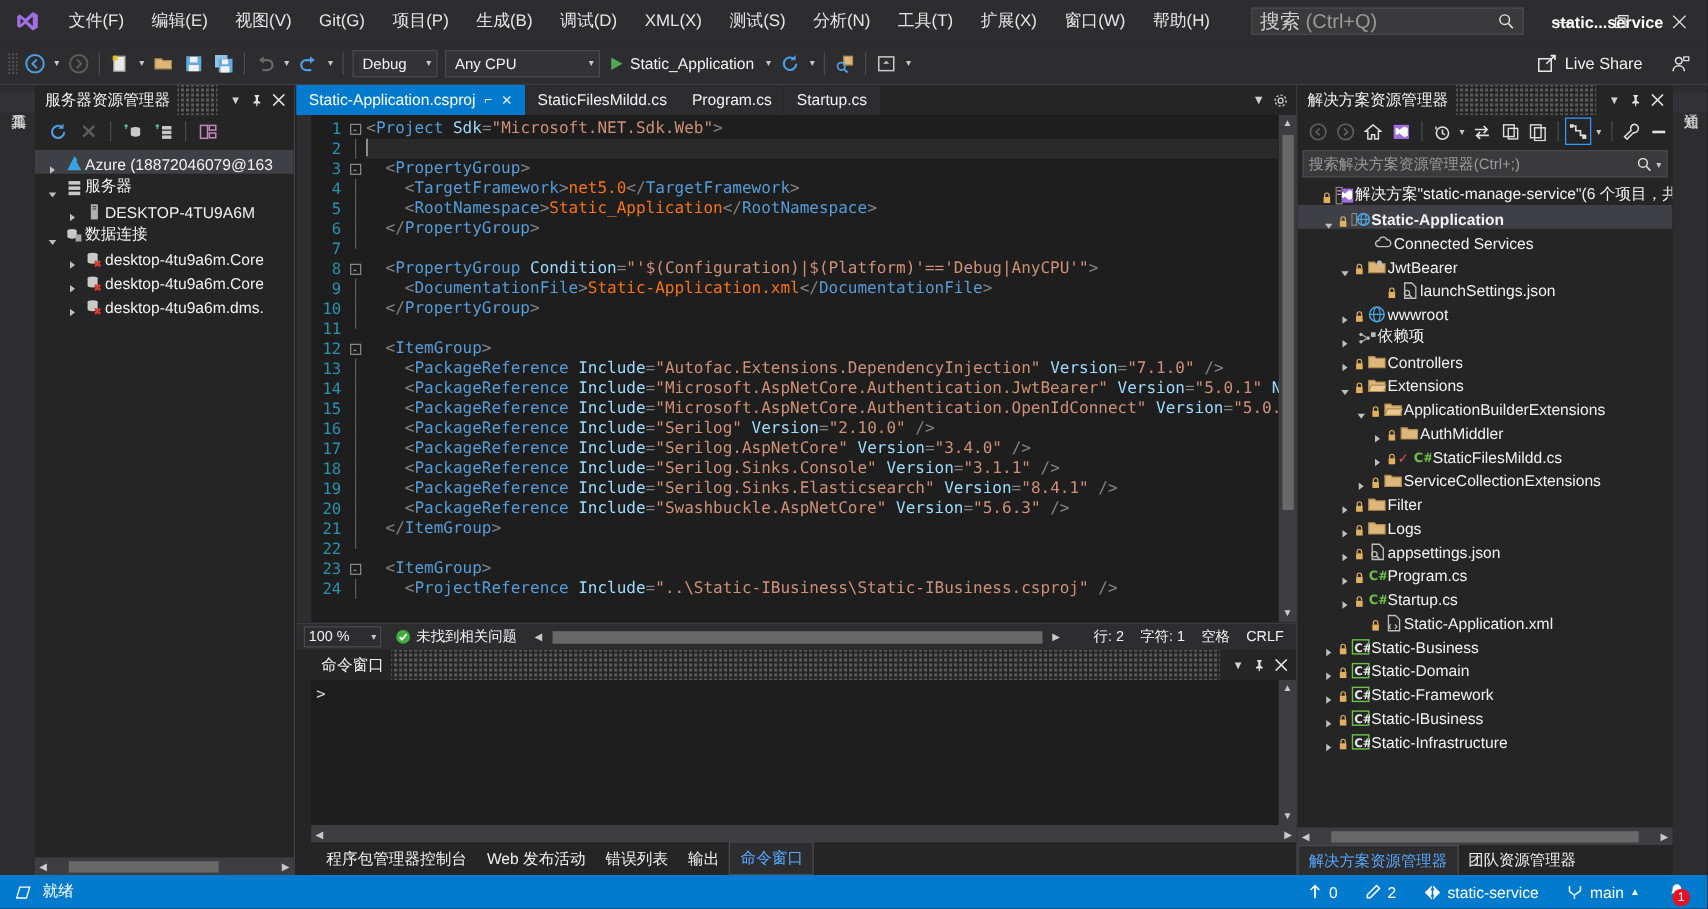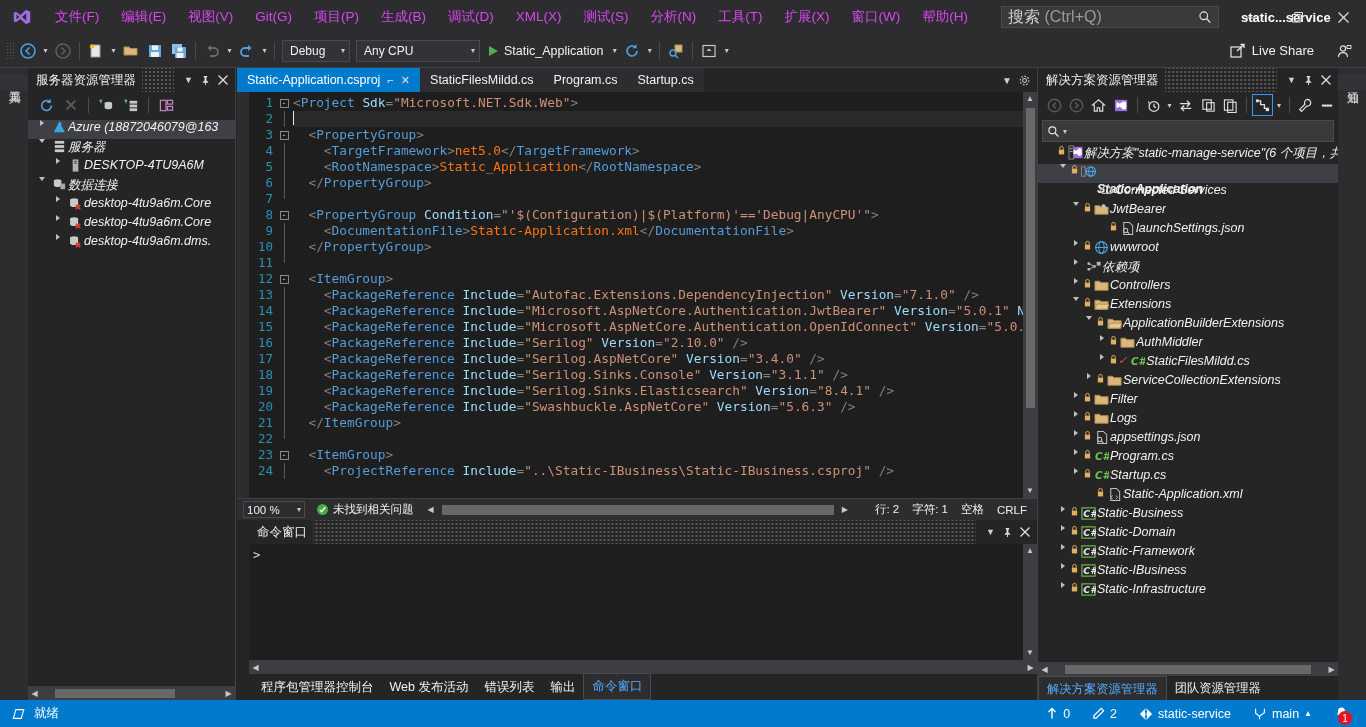--- a/index.html
+++ b/index.html
@@ -5,21 +5,21 @@
   * { box-sizing: border-box; margin:0; padding:0; }
   html,body{ width:1366px; height:727px; overflow:hidden; background:#252526;
     font-family:"Liberation Sans", sans-serif; color:#f1f1f1; }
   body{ position:relative; font-size:12px; }
 
   
   .titlebar{ height:34px; background:#2d2d30; display:flex; align-items:center; }
   .vs-logo{ width:44px; display:flex; align-items:center; justify-content:center; }
   .vs-logo svg{ width:18px;height:18px; }
   .menu{ display:flex; align-items:center; height:34px; }
-  .menu-item{ padding:0 11px; height:34px; line-height:34px; font-size:13.5px; color:#d946ef; white-space:nowrap; cursor:default;}
+  .menu-item{ padding:0 11px; height:34px; line-height:34px; font-size:13.5px; color:#e5e5e5; white-space:nowrap; cursor:default;}
   .searchbox{ margin-left:22px; width:218px; height:22px; background:#3a3a3c;
     border:1px solid #4a4a4d; display:flex; align-items:center; padding:0 6px; }
   .searchbox .txt{ color:#9a9a9a; font-size:16px; flex:1; }
   .searchbox .txt b{ color:#d0d0d0; font-weight:normal; }
   .search-icon{ width:14px;height:14px; }
   .title-proj{ margin-left:22px; font-size:13px; font-weight:bold; color:#ffffff; }
   .winbtns{ position:absolute; right:0; top:0; display:flex; }
   .winbtn{ width:46px; height:34px; display:flex; align-items:center; justify-content:center; }
 
   
@@ -58,21 +58,21 @@
   .pane-head{ height:24px; display:flex; align-items:center; padding:0 4px 0 8px; background:#252526; }
   .pane-title{ font-size:12.5px; color:#f1f1f1; white-space:nowrap; }
   .dots{ flex:1; height:100%; margin:0 6px;
     background-image:radial-gradient(#5a5a5a 40%, transparent 41%); background-size:4px 4px;
     background-position:center; }
   .hdr-btn{ width:17px;height:18px; display:flex;align-items:center;justify-content:center; color:#d0d0d0;}
   .pane-toolbar{ height:26px; display:flex; align-items:center; padding-left:6px; gap:1px; }
   .pt-btn{ width:24px; height:22px; display:flex; align-items:center; justify-content:center;}
   .pt-sep{ width:1px;height:16px;background:#4a4a4d;margin:0 4px; }
   .tree{ flex:1; overflow:hidden; padding-top:2px; font-size:12.5px;}
-  .trow{ height:19px; display:flex; align-items:flex-start; white-space:nowrap; cursor:default;font-style:italic;}
+  .trow{ height:19px; display:flex; align-items:flex-end; white-space:nowrap; cursor:default;}
   .trow.sel{ background:#3f3f46; }
   .exp{ width:16px; display:flex; align-items:center; justify-content:center; flex:0 0 16px;}
   .arrow-r{ width:0;height:0;border-left:4px solid #bfbfbf;border-top:3.5px solid transparent;border-bottom:3.5px solid transparent;}
   .arrow-d{ width:0;height:0;border-top:4px solid #bfbfbf;border-left:3.5px solid transparent;border-right:3.5px solid transparent;}
   .ticon{ width:18px; flex:0 0 18px; display:flex; align-items:center; justify-content:center;}
   .tlabel{ color:#f1f1f1; overflow:hidden; }
   .hscroll{ height:14px; background:#3e3e42; display:flex; align-items:center; }
   .hscroll .thumb{ height:9px; background:#686868; margin-left:14px; }
   .hscroll .sarr{ width:13px; text-align:center; color:#c8c8c8; font-size:8px; }
 
@@ -769,20 +769,21 @@
             <path d="M10.5 1.5a3.6 3.6 0 0 0-3.2 5.2L1.8 12.2l2 2 5.5-5.5a3.6 3.6 0 1 0 1.2-7.2z" fill="none" stroke="#e0e0e0" stroke-width="1.3"></path>
           </svg>
       </div>
       <div class="pt-btn">
         <svg width="15" height="15" viewBox="0 0 16 16">
             <rect x="2" y="7" width="11" height="2.2" fill="#e0e0e0"></rect>
           </svg>
       </div>
     </div>
     <div class="se-search">
+      <span class="ph">搜索解决方案资源管理器(Ctrl+;)</span>
       <span>
         <svg width="13" height="13" viewBox="0 0 16 16">
             <circle cx="6.6" cy="6.6" r="4.3" fill="none" stroke="#e6e6e6" stroke-width="1.4"></circle>
             <line x1="9.9" y1="9.9" x2="14" y2="14.2" stroke="#e6e6e6" stroke-width="1.5"></line>
           </svg>
       </span>
       <span style="font-size:8px;color:#c8c8c8;margin-left:3px">▾</span>
     </div>
     <div class="se-tree" id="sol-tree">
         <div class="trow">

